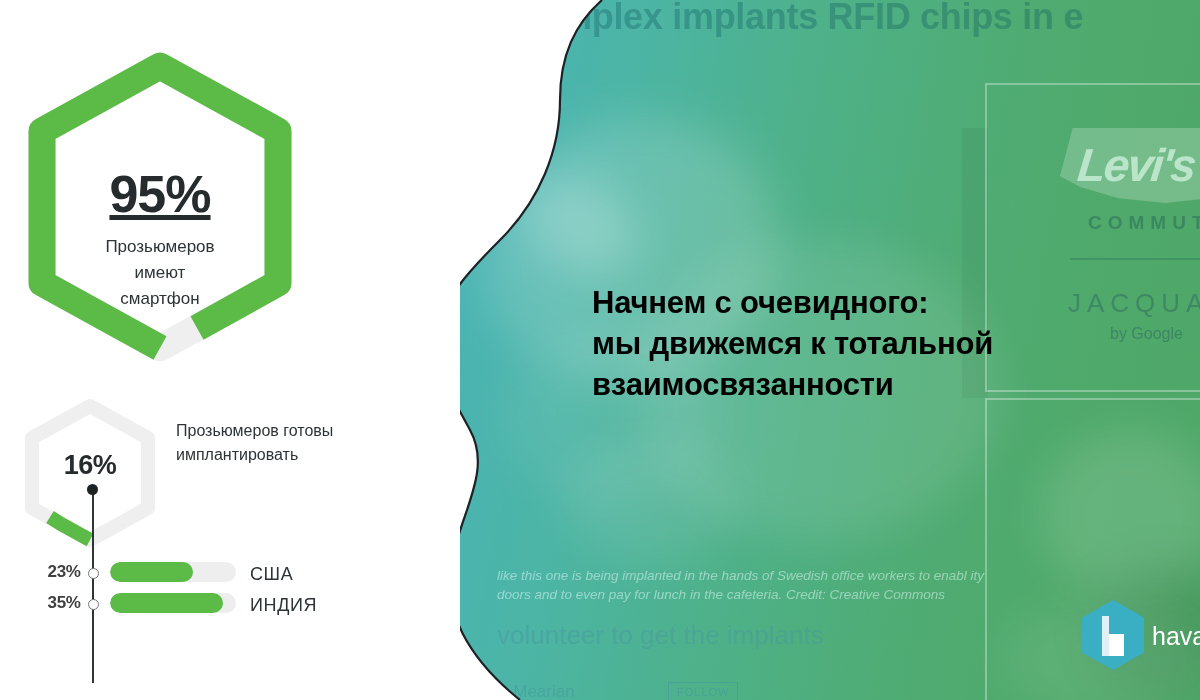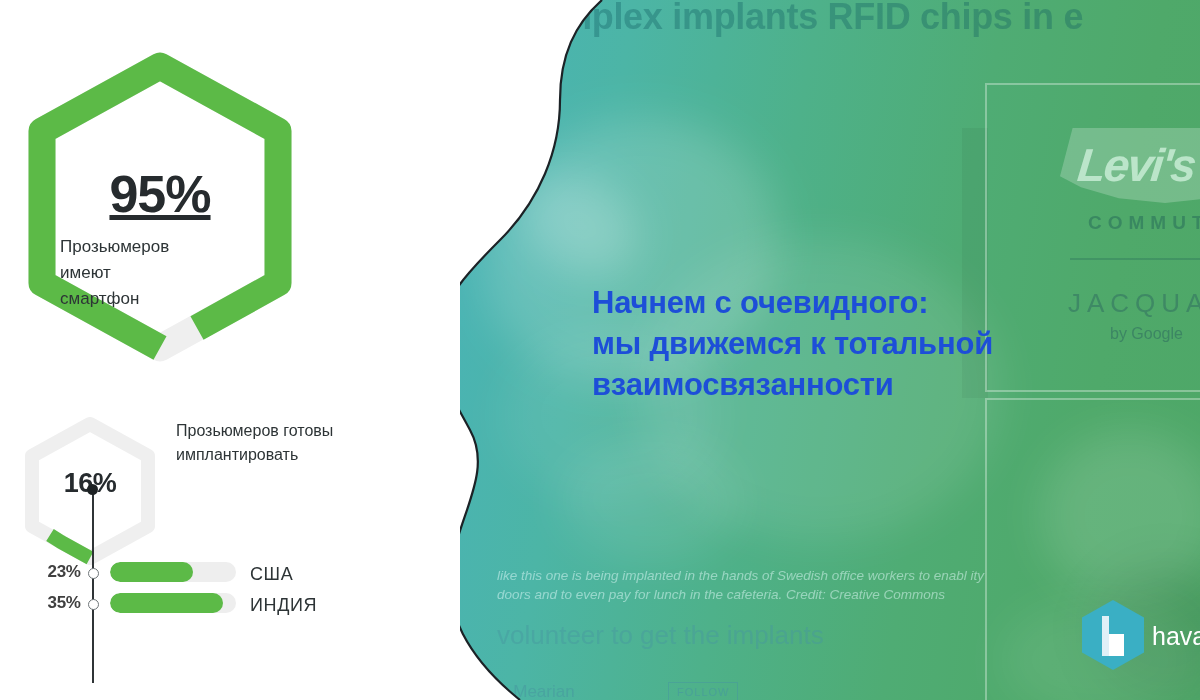--- a/index.html
+++ b/index.html
@@ -95,21 +95,21 @@
   }
   #follow-btn{
     position:absolute;left:668px;top:682px;
     font-size:11px;letter-spacing:1px;color:rgba(70,150,160,.6);
     border:1px solid rgba(70,150,160,.5);padding:3px 8px;
   }
 
   
   #ru-head{
     position:absolute;left:592px;top:282px;width:470px;
-    font-size:31px;line-height:41px;font-weight:bold;color:#1d4ed8;
+    font-size:31px;line-height:41px;font-weight:bold;color:#000000;
     letter-spacing:-0.2px;
   }
   #ru-head span{display:block;}
 
   
   #cutline{position:absolute;left:0;top:0;width:1200px;height:700px;pointer-events:none;}
 
   
   #havas{position:absolute;left:1082px;top:600px;width:120px;height:72px;}
   #havas-hex{
@@ -126,25 +126,25 @@
 
   
   #left-panel{position:absolute;left:0;top:0;width:460px;height:700px;background:#fff;}
 
   #hex95{position:absolute;left:22px;top:52px;width:276px;height:310px;}
   #hex95 .val{
     position:absolute;left:0;top:112px;width:276px;text-align:center;
     font-size:52px;font-weight:bold;color:#262b2e;letter-spacing:-1px;text-decoration:underline;
   }
   #hex95 .cap{
-    position:absolute;left:38px;top:182px;width:200px;
+    position:absolute;left:38px;top:182px;width:200px;text-align:center;
     font-size:17px;line-height:26px;color:#2d3436;
   }
 
-  #hex16{position:absolute;left:20px;top:416px;width:140px;height:150px;}
+  #hex16{position:absolute;left:20px;top:398px;width:140px;height:150px;}
   #hex16 .val{
     position:absolute;left:0;top:52px;width:140px;text-align:center;
     font-size:27px;font-weight:bold;color:#262b2e;letter-spacing:-0.5px;
   }
   #hex16cap{
     position:absolute;left:176px;top:419px;width:220px;
     font-size:16px;line-height:24px;color:#2d3436;
   }
 
   

